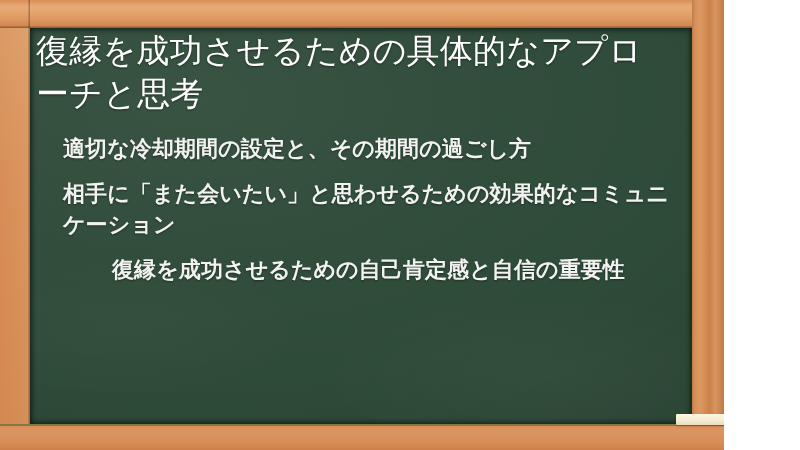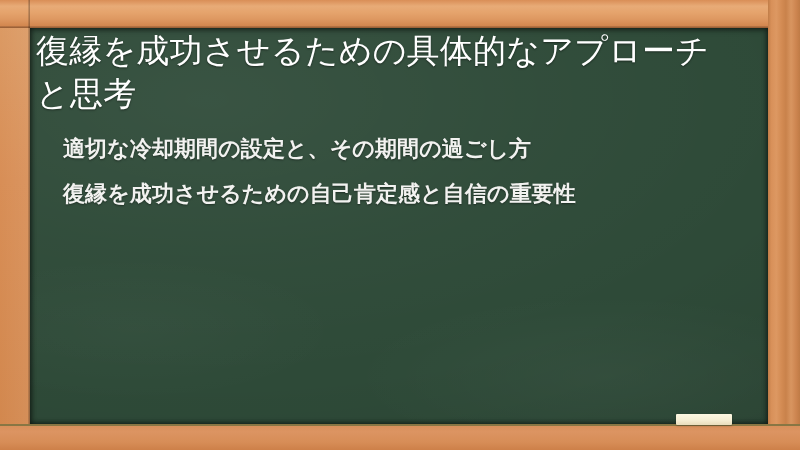--- a/index.html
+++ b/index.html
@@ -4,21 +4,21 @@
 <title>Chalkboard Slide</title>
 <style>
   html, body {
     margin: 0;
     padding: 0;
     background: #ffffff;
   }
 
   #slide {
     position: relative;
-    width: 800px;
+    width: 724px;
     height: 450px;
     overflow: hidden;
     font-family: "Liberation Sans", "DejaVu Sans", sans-serif;
   }
 
   
   .frame {
     position: absolute;
     inset: 0;
     background: #d4884f;
@@ -184,21 +184,21 @@
   .bullet-item {
     color: #f2f2f0;
     font-size: 22px;
     font-weight: 700;
     line-height: 1.42;
     letter-spacing: 0.1px;
     text-shadow: 0 1px 2px rgba(0,0,0,0.40);
     max-width: 672px;
     margin: 0 0 14px 0;
   }
-  .bullet-item:last-child { margin-bottom: 12px; }
+  .bullet-item:last-child { margin-bottom: 12px; text-align: center; }
 
   
   .chalk-stick {
     position: absolute;
     left: 676px;
     top: 414px;
     width: 56px;
     height: 11px;
     background: linear-gradient(180deg, #fdf7e2 0%, #f6eed4 55%, #e8dcbb 100%);
     border-radius: 1px;
@@ -219,20 +219,21 @@
 
   <div class="board">
     <div class="board-dust"></div>
 
     <div class="board-content">
 
       <h1 class="slide-title">復縁を成功させるための具体的なアプローチと思考</h1>
 
       <ul class="bullet-list">
         <li class="bullet-item">適切な冷却期間の設定と、その期間の過ごし方</li>
+        <li class="bullet-item">相手に「また会いたい」と思わせるための効果的なコミュニケーション</li>
         <li class="bullet-item">復縁を成功させるための自己肯定感と自信の重要性</li>
       </ul>
 
     </div>
   </div>
 
   <div class="chalk-stick"></div>
 
 </div>
 

